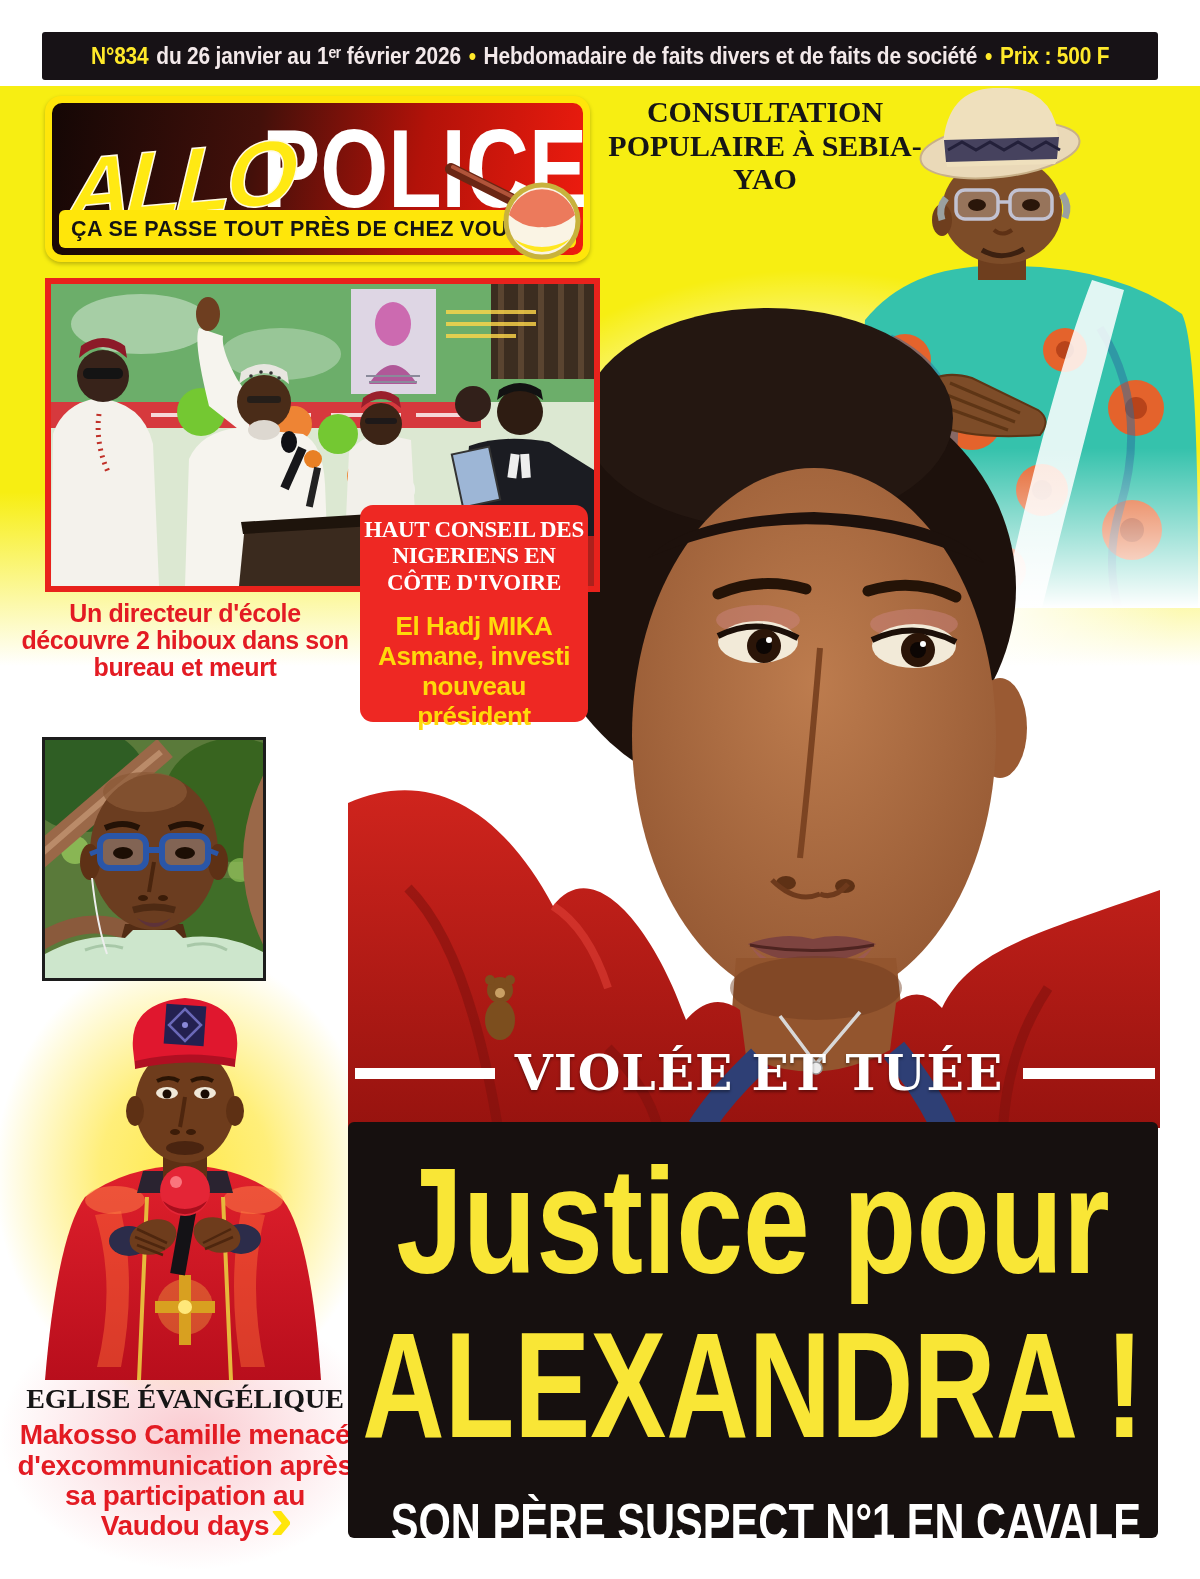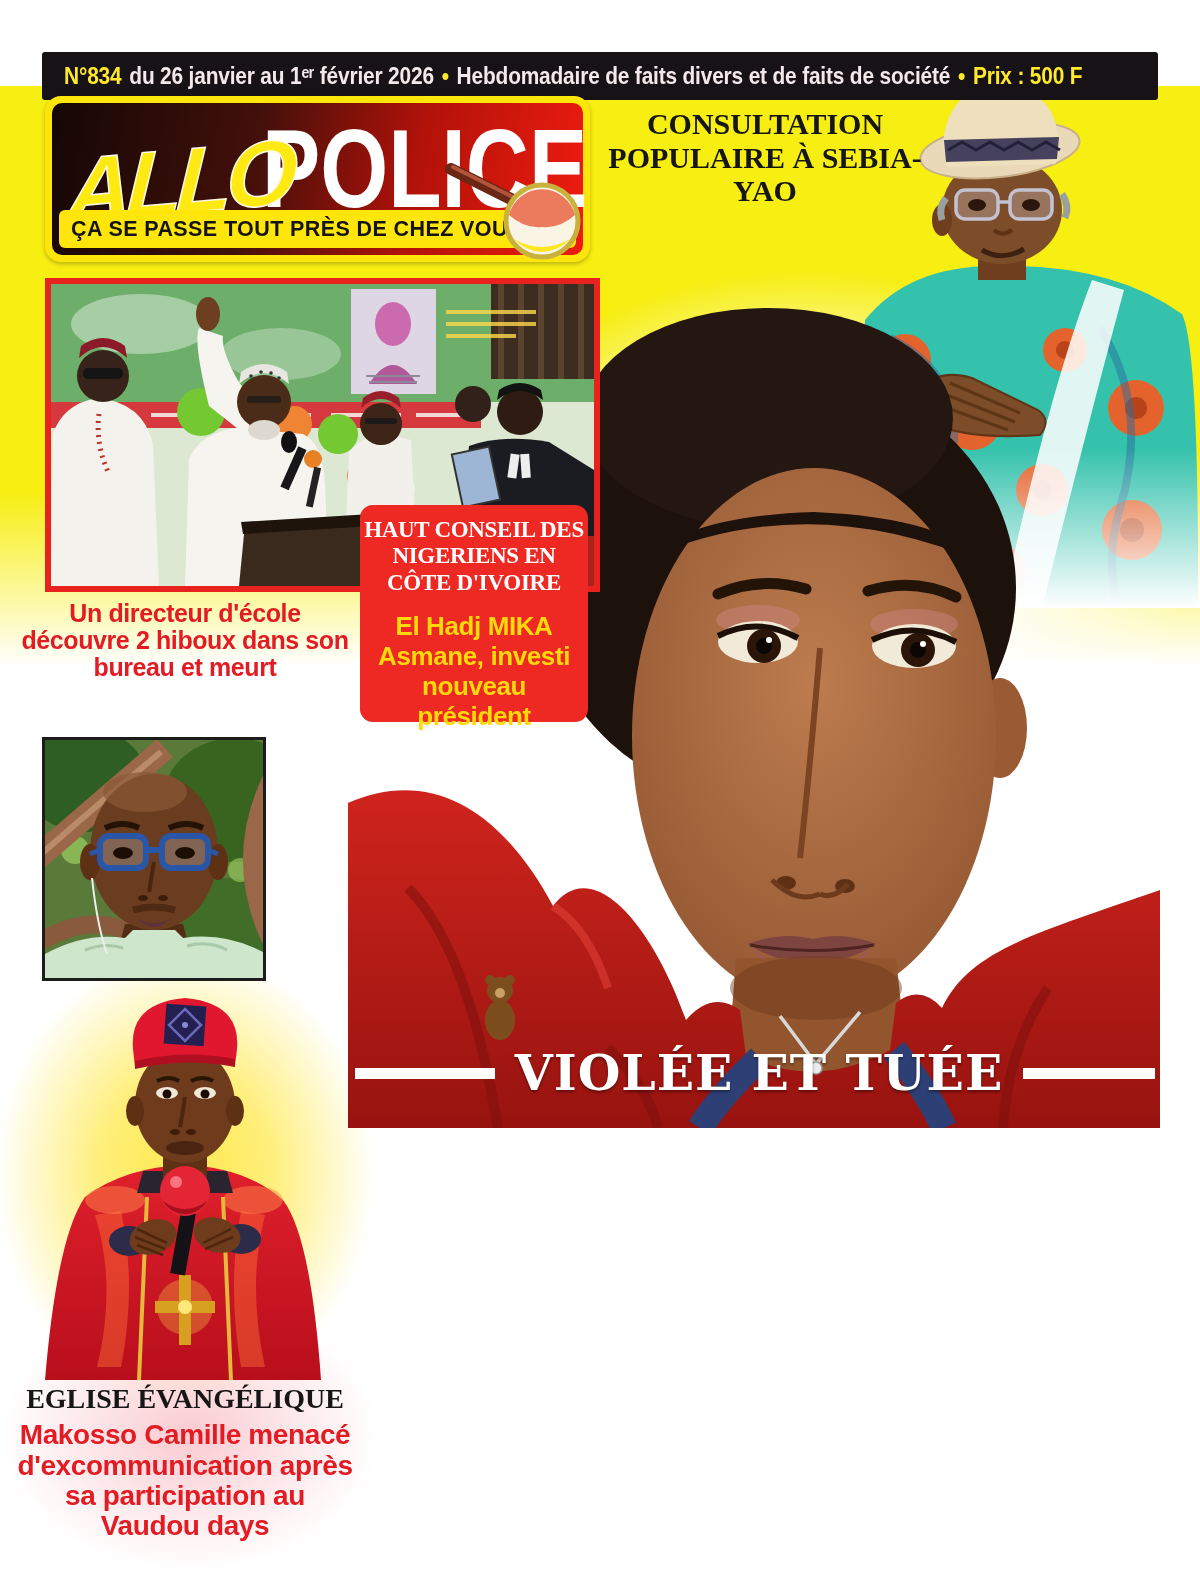--- a/index.html
+++ b/index.html
@@ -11,22 +11,22 @@
   .bg-yellow{left:0;top:86px;width:1200px;height:580px;z-index:0;
     background:linear-gradient(180deg,#f7ee12 0%,#f7ee12 70%,rgba(247,238,18,0) 100%);}
   .glow-white{left:430px;top:270px;width:760px;height:560px;z-index:1;
     background:radial-gradient(closest-side,#ffffff 30%,rgba(255,255,255,.85) 55%,rgba(255,255,255,0) 100%);}
   .priest-glow{left:-5px;top:950px;width:380px;height:450px;z-index:1;
     background:radial-gradient(closest-side,#ffe94d 0%,rgba(255,233,77,.75) 45%,rgba(255,233,77,0) 100%);}
   .pink-glow{left:0px;top:1300px;width:380px;height:270px;z-index:1;
     background:radial-gradient(closest-side,rgba(246,160,170,.55) 0%,rgba(246,160,170,0) 100%);}
 
   
-  .topbar{left:42px;top:52px;width:1116px;height:48px;background:#17121665;z-index:6;
-    background:#171216;border-radius:3px;display:flex;align-items:center;justify-content:flex-end;}
+  .topbar{left:42px;top:32px;width:1116px;height:48px;background:#17121665;z-index:6;
+    background:#171216;border-radius:3px;display:flex;align-items:center;justify-content:center;}
   .topbar-inner{display:flex;gap:9px;white-space:nowrap;transform:scaleX(.87);transform-origin:center;
     font-weight:bold;font-size:24px;letter-spacing:-.2px;}
   .c-yel{color:#ffe92a;} .c-wht{color:#f3e9ea;}
 
   
   .logo{left:45px;top:96px;width:545px;height:166px;background:#ffe60a;border-radius:16px;
     padding:7px;box-sizing:border-box;z-index:6;box-shadow:0 2px 4px rgba(0,0,0,.25);}
   .logo-inner{position:relative;width:100%;height:100%;border-radius:10px;
     background:linear-gradient(100deg,#140705 0%,#43100a 38%,#b31209 68%,#ef1c0f 100%);}
   .allo{position:absolute;left:14px;top:32px;font-size:92px;font-weight:900;font-style:italic;
@@ -36,21 +36,21 @@
     transform:scaleX(.78);transform-origin:left;line-height:1;letter-spacing:0;z-index:1;}
   .slogan{position:absolute;left:7px;right:7px;bottom:7px;height:38px;background:#ffe60a;border-radius:6px;
     display:flex;align-items:center;padding-left:12px;font-size:21.5px;font-weight:800;color:#141414;
     letter-spacing:.4px;z-index:3;}
   .magnifier{position:absolute;right:-6px;bottom:-16px;width:150px;height:112px;z-index:4;}
 
   
   .kicker{font-family:"Liberation Serif",serif;font-weight:600;color:#161616;text-align:center;line-height:1.12;}
   .red-head{font-weight:800;color:#e31b23;text-align:center;line-height:1.08;}
 
-  .story-consult{left:600px;top:107px;width:330px;z-index:5;}
+  .story-consult{left:600px;top:95px;width:330px;z-index:5;}
   .story-consult .kicker{font-size:30px;}
   .story-consult .red-head{font-size:32px;margin-top:12px;letter-spacing:-.5px;}
 
   .redbox{left:360px;top:505px;width:228px;height:217px;background:#ee2823;z-index:5;
     box-sizing:border-box;padding:12px 2px;text-align:center;border-radius:13px;}
   .redbox .kicker{color:#fff;font-size:23px;letter-spacing:-.3px;line-height:1.15;}
   .redbox .red-head{color:#ffd90a;font-size:26px;margin-top:16px;line-height:1.15;letter-spacing:-.4px;}
 
   .story-mystere{left:20px;top:600px;width:330px;z-index:5;}
   .story-mystere .kicker{font-size:28px;}
@@ -430,14 +430,26 @@
     <div class="dash l"></div>
     <div class="txt">VIOLÉE ET TUÉE</div>
     <div class="dash r"></div>
   </div>
 
   <div class="abs story-eglise">
     <div class="kicker">EGLISE ÉVANGÉLIQUE</div>
     <div class="red-head">Makosso Camille menacé d'excommunication après sa participation au Vaudou days</div>
   </div>
 
+  <div class="abs blackbox">
+    <div class="h-line">
+        <span class="h1">Justice pour</span>
+      </div>
+    <div class="h-line">
+        <span class="h2">ALEXANDRA !</span>
+      </div>
+    <div class="subline">
+      <span class="chev">›</span>
+      <span class="subtxt">SON PÈRE SUSPECT N°1 EN CAVALE</span>
+    </div>
+  </div>
 
 </div>
 
 </body></html>

